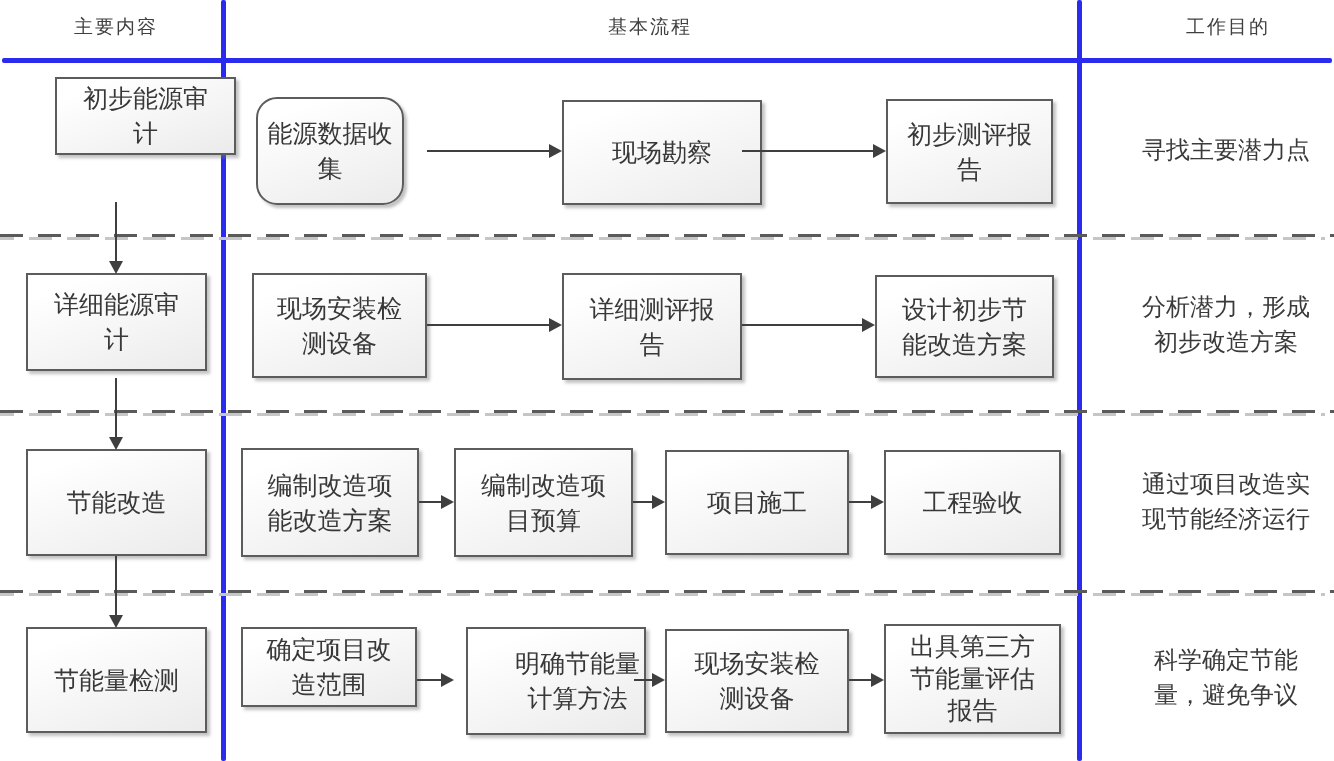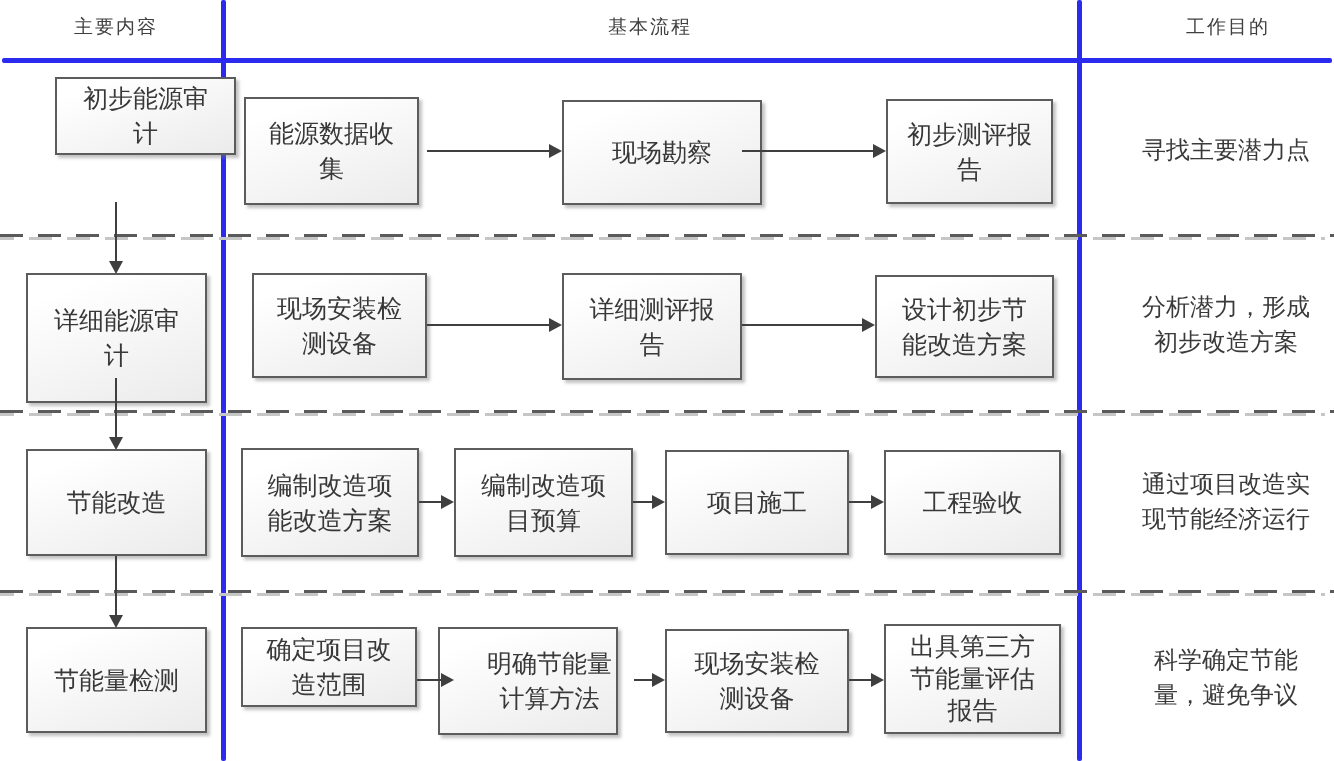--- a/index.html
+++ b/index.html
@@ -56,30 +56,30 @@
   <div class="hline"></div>
   <div class="vline" style="left:221px;"></div>
   <div class="vline" style="left:1077px;"></div>
 
   <div class="dash" style="top:234px;"></div>
   <div class="dash" style="top:410px;"></div>
   <div class="dash" style="top:590px;"></div>
 
   <div class="box" style="left:26px;top:77px;width:181px;height:78px;margin-left:29px;">初步能源审
 计</div>
-  <div class="box" style="left:26px;top:273px;width:181px;height:130px;">详细能源审
+  <div class="box" style="left:26px;top:273px;width:181px;height:98px;">详细能源审
 计</div>
   <div class="box" style="left:26px;top:449px;width:181px;height:107px;">节能改造</div>
   <div class="box" style="left:26px;top:627px;width:181px;height:106px;">节能量检测</div>
 
   <div class="arrow-d" style="left:115px;top:202px;height:59px;"></div>
   <div class="arrow-d" style="left:115px;top:378px;height:59px;"></div>
   <div class="arrow-d" style="left:115px;top:556px;height:59px;"></div>
 
-  <div class="box" style="left:244px;top:97px;width:175px;height:108px;">能源数据收
+  <div class="box" style="left:256px;top:97px;width:148px;height:108px;border-radius:21px;">能源数据收
 集</div>
   <div class="box" style="left:562px;top:100px;width:200px;height:105px;">现场勘察</div>
   <div class="box" style="left:886px;top:99px;width:167px;height:105px;">初步测评报
 告</div>
   <div class="arrow-r" style="left:427px;top:150px;width:122px;"></div>
   <div class="arrow-r" style="left:742px;top:150px;width:131px;"></div>
 
   <div class="box" style="left:252px;top:273px;width:175px;height:105px;">现场安装检
 测设备</div>
   <div class="box" style="left:562px;top:273px;width:180px;height:107px;">详细测评报
@@ -94,21 +94,21 @@
   <div class="box" style="left:454px;top:448px;width:179px;height:109px;">编制改造项
 目预算</div>
   <div class="box" style="left:884px;top:450px;width:177px;height:105px;">工程验收</div>
   <div class="box" style="left:665px;top:450px;width:184px;height:105px;">项目施工</div>
   <div class="arrow-r" style="left:419px;top:501px;width:22px;"></div>
   <div class="arrow-r" style="left:633px;top:501px;width:19px;"></div>
   <div class="arrow-r" style="left:849px;top:501px;width:22px;"></div>
 
   <div class="box" style="left:241px;top:627px;width:176px;height:80px;">确定项目改
 造范围</div>
-  <div class="box" style="left:438px;top:627px;width:180px;height:108px;padding-left:43px;">明确节能量
+  <div class="box" style="left:466px;top:627px;width:180px;height:108px;padding-left:43px;">明确节能量
 计算方法</div>
   <div class="box" style="left:665px;top:629px;width:184px;height:104px;">现场安装检
 测设备</div>
   <div class="box" style="left:884px;top:624px;width:177px;height:110px;line-height:1.28;">出具第三方
 节能量评估
 报告</div>
   <div class="arrow-r" style="left:417px;top:679px;width:24px;"></div>
   <div class="arrow-r" style="left:634px;top:679px;width:18px;"></div>
   <div class="arrow-r" style="left:849px;top:679px;width:22px;"></div>
 

